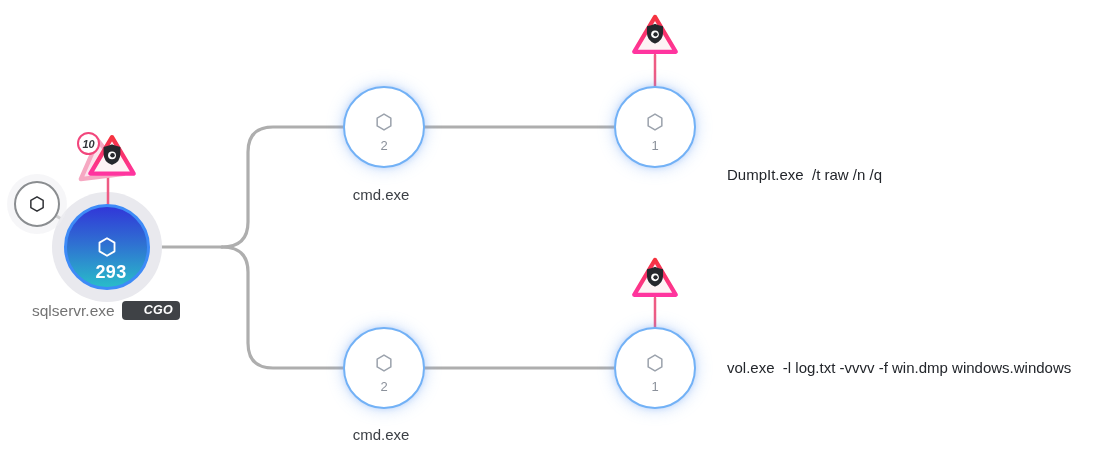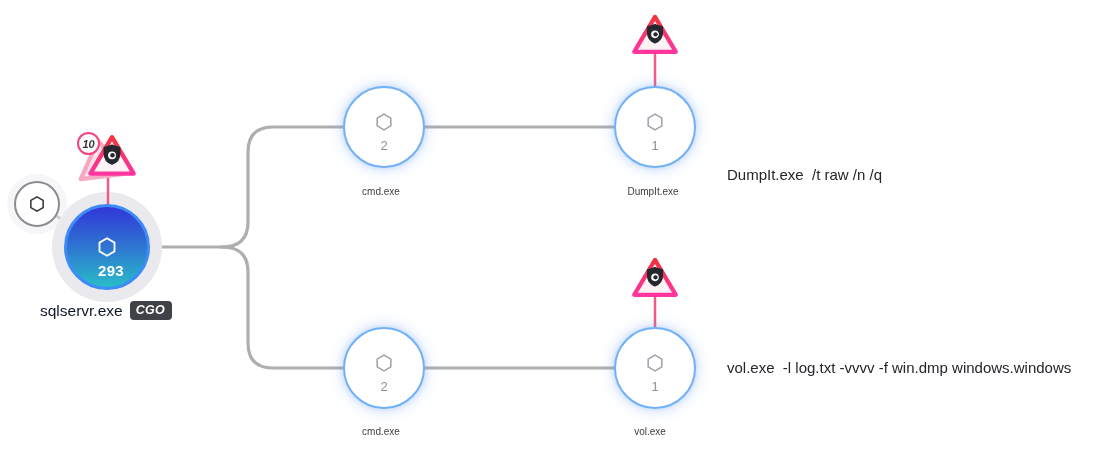--- a/index.html
+++ b/index.html
@@ -24,21 +24,21 @@
   .root-circle {
     position: absolute; left: 64px; top: 204px;
     width: 86px; height: 86px; border-radius: 50%;
     border: 3px solid #3e8bf7;
     background: linear-gradient(180deg, #3137d8 0%, #2f6fd2 45%, #29bcc9 100%);
     z-index: 5;
   }
   .root-circle .hex { position: absolute; left: 50%; top: 29px; transform: translateX(-50%); }
   .root-count {
     position: absolute; left: 8px; right: 0; top: 55px; text-align: center;
-    color: #ffffff; font-size: 15px; font-weight: 700; letter-spacing: .3px;
+    color: #ffffff; font-size: 18px; font-weight: 700; letter-spacing: .3px;
   }
   .stub-circle {
     position: absolute; left: 14px; top: 181px;
     width: 46px; height: 46px; border-radius: 50%;
     border: 2.5px solid #8a8d90; background: #ffffff;
     box-shadow: 0 0 0 7px rgba(238,238,242,.55);
     display: flex; align-items: center; justify-content: center;
     z-index: 5;
   }
   .proc-circle {
@@ -70,36 +70,36 @@
     background: #ffffff; border: 2px solid #f2467c;
     display: flex; align-items: center; justify-content: center;
     font-size: 11px; font-weight: 700; color: #33363b;
     z-index: 6;
     font-style: italic;
   }
 
   
   .node-label {
     position: absolute; width: 170px; text-align: center;
-    font-size: 10px; color: #3c4046; z-index: 5;
+    font-size: 15px; color: #3c4046; z-index: 5;
   }
   #label-cmd-top { left: 296px; top: 186px; }
   #label-dumpit  { left: 568px; top: 186px; }
   #label-cmd-bot { left: 296px; top: 426px; }
   #label-vol     { left: 565px; top: 426px; }
   .root-label-row {
     position: absolute; left: 0px; top: 301px; width: 212px;
     display: flex; align-items: center; justify-content: center; gap: 7px;
     z-index: 5;
   }
-  .root-label { font-size: 15.5px; color: #0f172a; }
+  .root-label { font-size: 15.5px; color: #737373; }
   .root-tag {
     background: #3f4246; color: #ffffff; border-radius: 4px;
     font-size: 12.5px; font-weight: 800; font-style: italic;
-    padding: 2px 7px 3px 6px; letter-spacing: .3px;
+    padding: 2px 7px 3px 22px; letter-spacing: .3px;
   }
 
   
   .command {
     position: absolute; left: 727px;
     font-size: 15px; color: #23262b; white-space: pre; z-index: 5;
   }
   #cmdline-dumpit { top: 118px; margin-top: 48px; }
   #cmdline-vol    { top: 359px; }
 </style>
@@ -198,35 +198,33 @@
   </div>
   <div id="label-cmd-top" class="node-label">cmd.exe</div>
 
   
   <div id="node-dumpit" class="proc-circle">
     <svg class="hex" width="20" height="20" viewBox="0 0 24 24">
       <polygon points="12,2.5 20.2,7.25 20.2,16.75 12,21.5 3.8,16.75 3.8,7.25" fill="none" stroke="#9ba2ac" stroke-width="1.8" stroke-linejoin="round"></polygon>
     </svg>
     <div class="proc-count">1</div>
   </div>
-  <div id="label-dumpit" class="node-label">DumpIt.exe</div>
   <div id="cmdline-dumpit" class="command">DumpIt.exe  /t raw /n /q</div>
 
   
   <div id="node-cmd-bot" class="proc-circle">
     <svg class="hex" width="20" height="20" viewBox="0 0 24 24">
       <polygon points="12,2.5 20.2,7.25 20.2,16.75 12,21.5 3.8,16.75 3.8,7.25" fill="none" stroke="#9ba2ac" stroke-width="1.8" stroke-linejoin="round"></polygon>
     </svg>
     <div class="proc-count">2</div>
   </div>
   <div id="label-cmd-bot" class="node-label">cmd.exe</div>
 
   
   <div id="node-vol" class="proc-circle">
     <svg class="hex" width="20" height="20" viewBox="0 0 24 24">
       <polygon points="12,2.5 20.2,7.25 20.2,16.75 12,21.5 3.8,16.75 3.8,7.25" fill="none" stroke="#9ba2ac" stroke-width="1.8" stroke-linejoin="round"></polygon>
     </svg>
     <div class="proc-count">1</div>
   </div>
-  <div id="label-vol" class="node-label">vol.exe</div>
   <div id="cmdline-vol" class="command">vol.exe  -l log.txt -vvvv -f win.dmp windows.windows</div>
 
 </div>
 
 </body></html>

